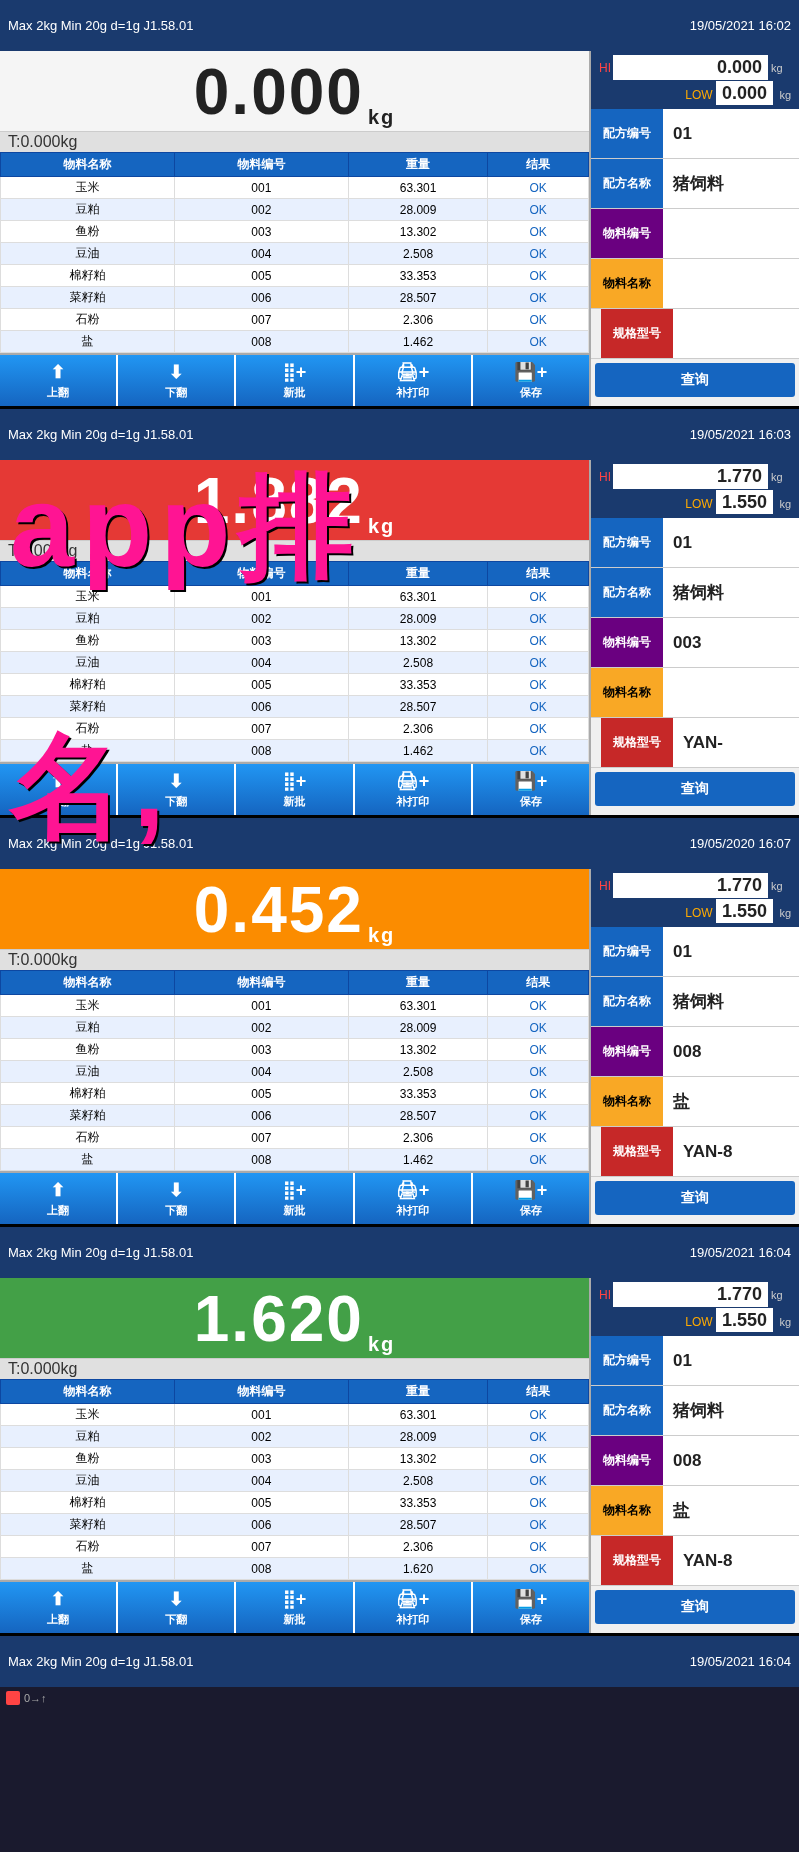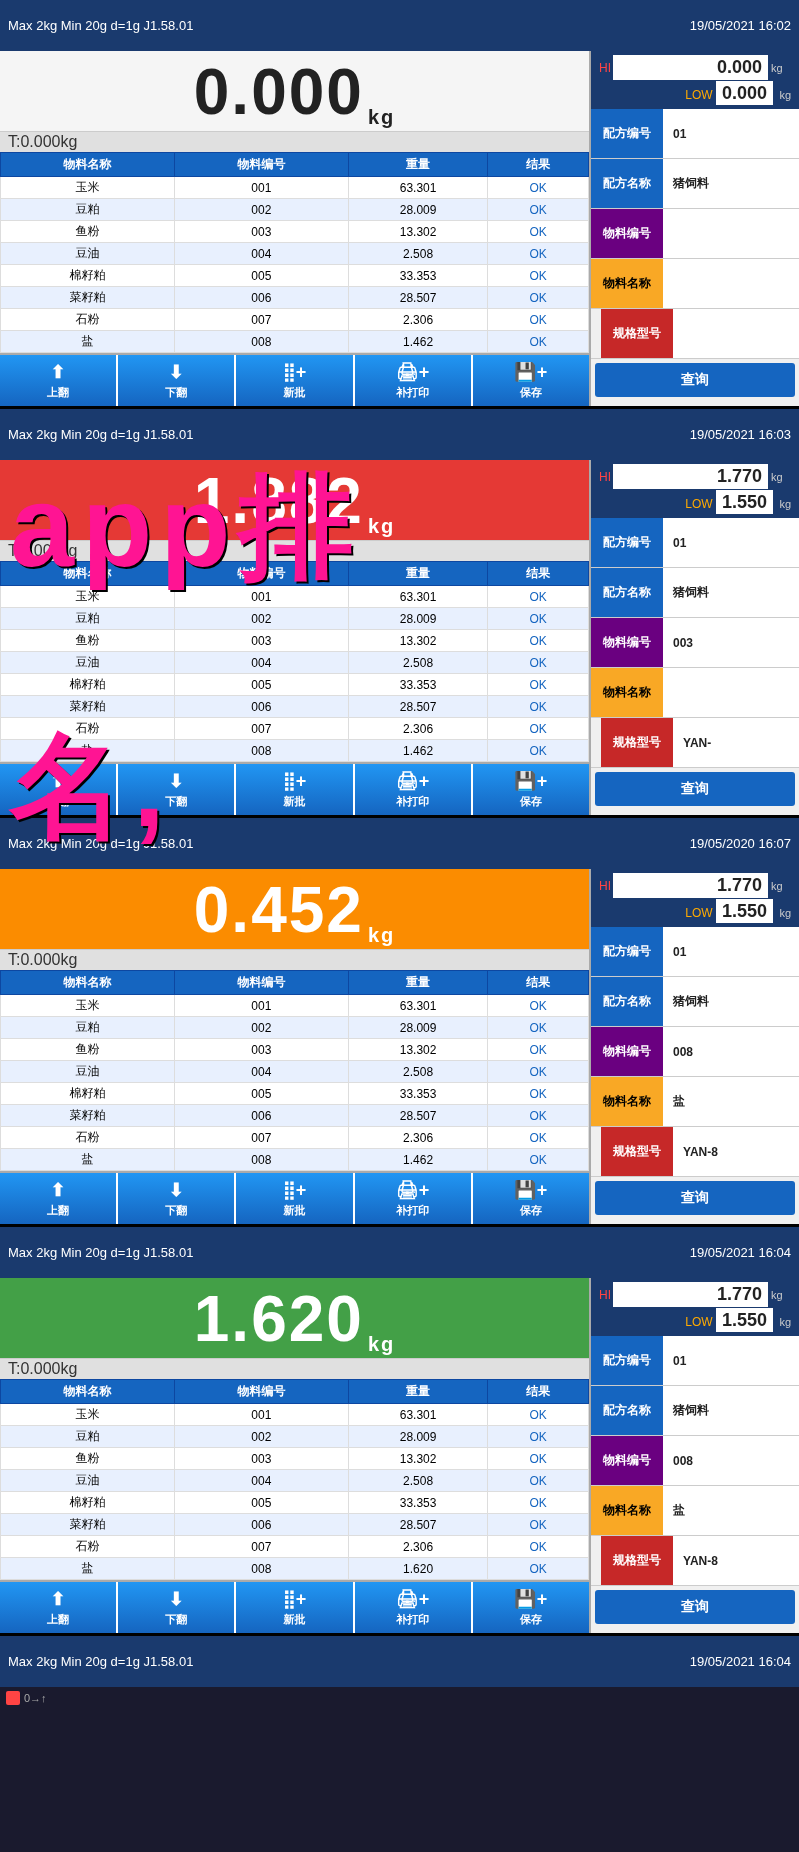--- a/index.html
+++ b/index.html
@@ -130,21 +130,21 @@
       justify-content: center;
       text-align: center;
       padding: 16px 4px;
     }
     .info-label.blue { background: #1565c0; }
     .info-label.purple { background: #6a0080; }
     .info-label.yellow { background: #f9a825; color: #000; }
     .info-label.red { background: #c62828; margin-left: 10px; }
     .info-value {
       flex: 1;
-      font-size: 12px;
+      font-size: 17px;
       font-weight: bold;
       color: #222;
       display: flex;
       align-items: center;
       padding: 2px 10px;
       background: #fff;
     }
 
     
     .query-btn {

